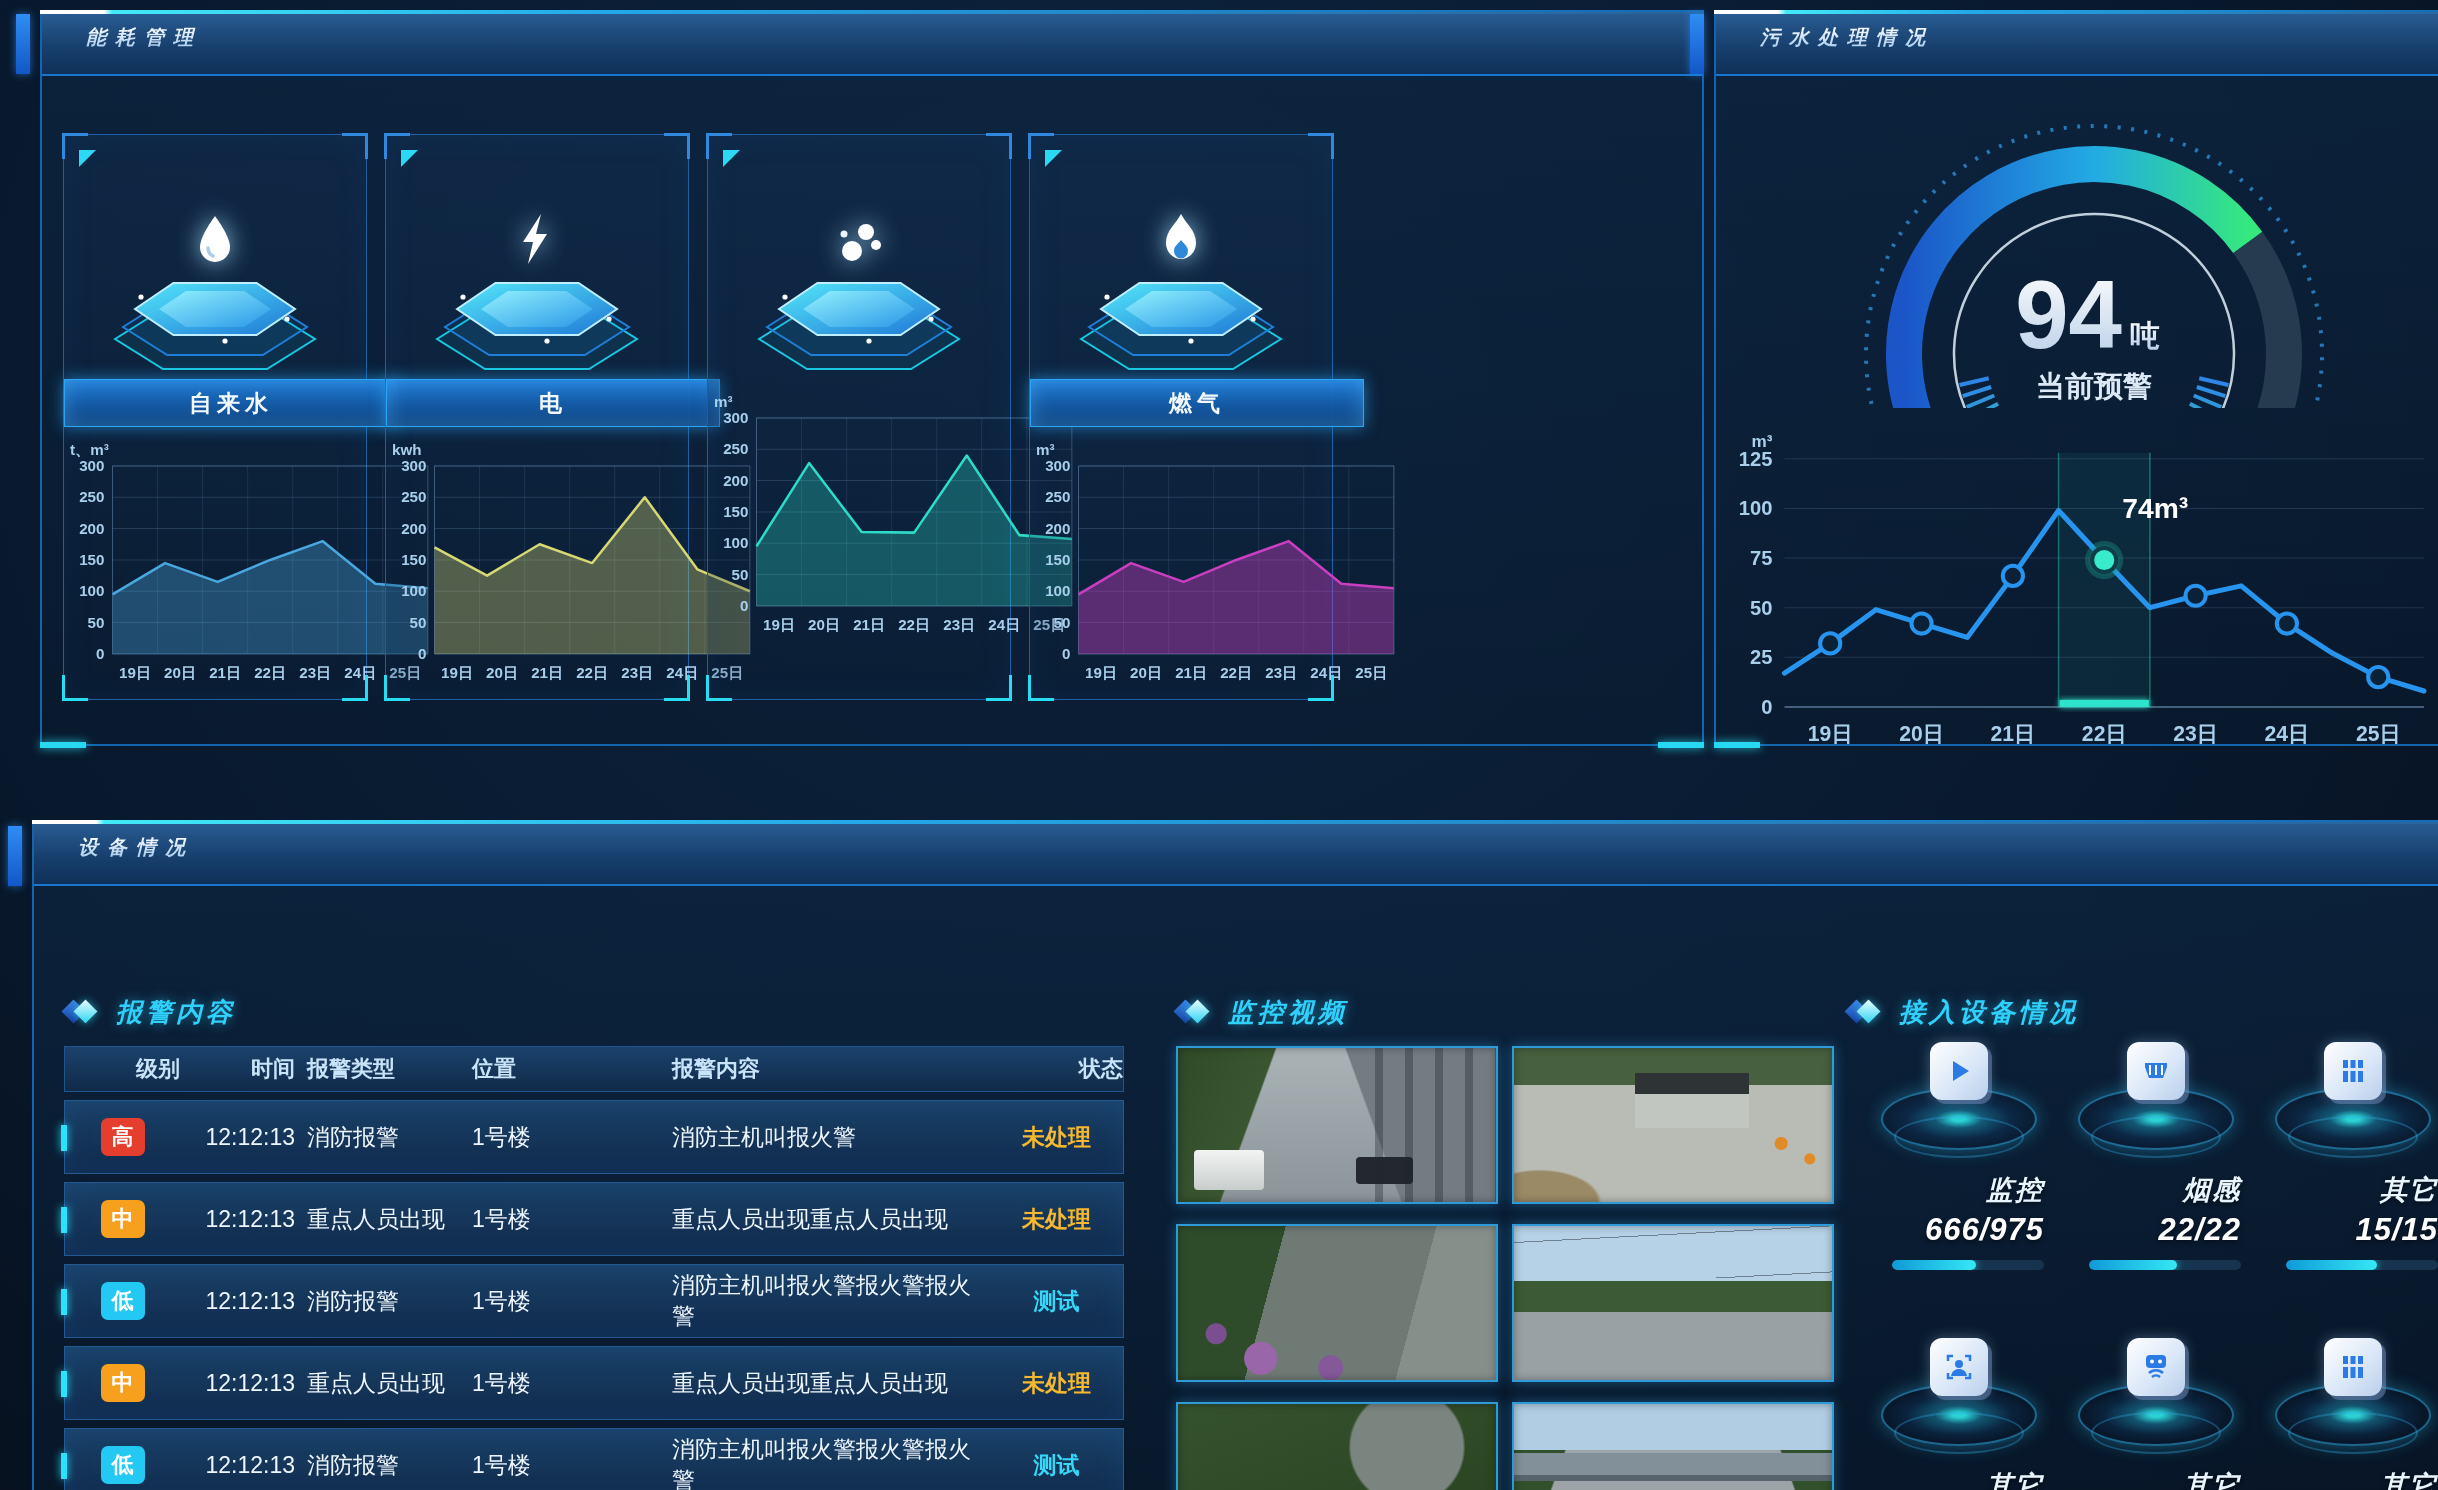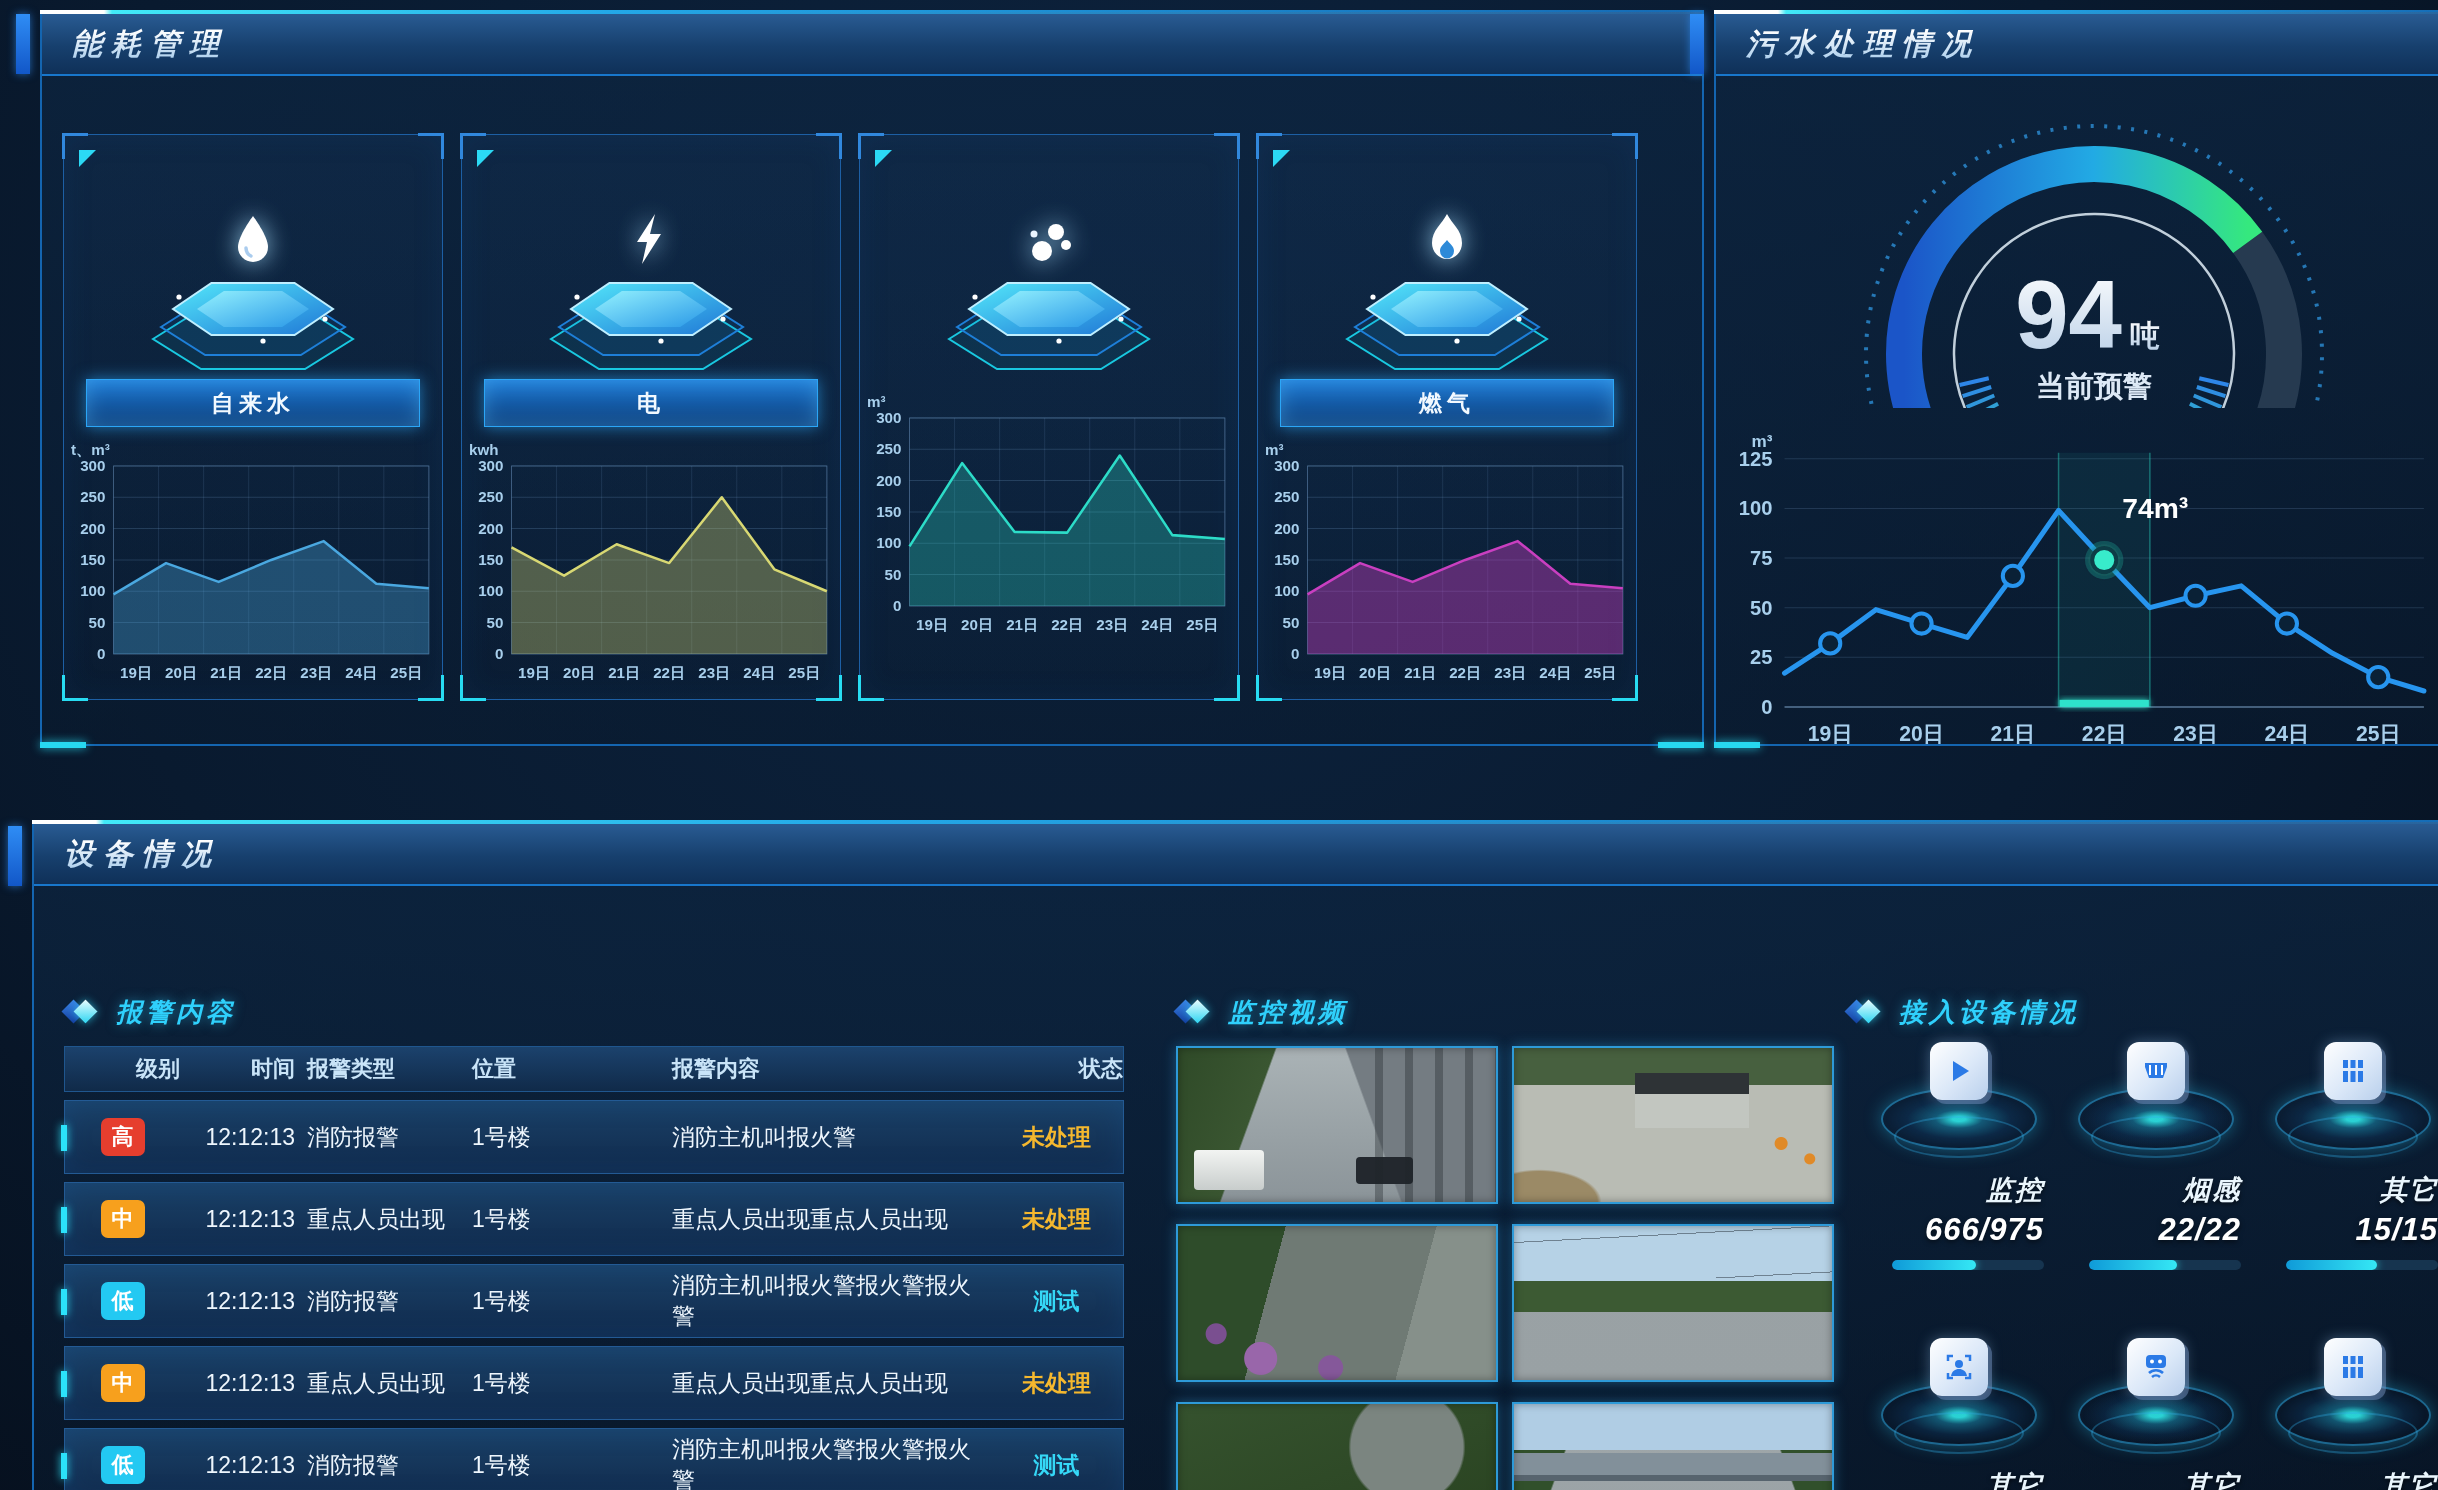--- a/index.html
+++ b/index.html
@@ -11,27 +11,27 @@
   #acc-energy{left:16px;top:14px;height:60px;}
   #acc-sewage{left:1690px;top:14px;height:60px;}
   #acc-devices{left:8px;top:826px;height:60px;}
   .panel{position:absolute;border:2px solid #1465b0;background:linear-gradient(180deg, rgba(13,38,66,.72), rgba(9,26,46,.5));}
   #panel-energy{left:40px;top:10px;width:1664px;height:736px;}
   #panel-sewage{left:1714px;top:10px;width:760px;height:736px;}
   #panel-devices{left:32px;top:820px;width:2440px;height:700px;}
   .phead{position:relative;height:64px;background:linear-gradient(180deg,#2a5d95 0%,#17406e 55%,#0f3058 100%);border-bottom:2px solid #1877cc;}
   .phead::before{content:'';position:absolute;top:-2px;left:-2px;right:-2px;height:4px;
     background:linear-gradient(90deg,#ffffff 0 64px,#42eaf8 72px,#23a8e8 34%,rgba(35,168,232,.12) 96%);}
-  .ptitle{margin:0;padding:12px 0 0 30px;font-size:30px;font-weight:bold;font-style:italic;letter-spacing:9px;
+  .ptitle{margin:0;padding:12px 0 0 44px;font-size:20px;font-weight:bold;font-style:italic;letter-spacing:9px;
     background:linear-gradient(180deg,#ffffff 35%,#9dc6ea 100%);-webkit-background-clip:text;background-clip:text;color:transparent;}
   .corner-dash{position:absolute;bottom:-4px;width:46px;height:6px;background:#27d8f0;box-shadow:0 0 10px rgba(39,216,240,.85);}
   .corner-dash.bl{left:-2px}.corner-dash.br{right:-2px}
   
   .energy-body{display:flex;gap:18px;padding:58px 21px 0;}
-  .card{position:relative;width:380px;height:566px;border:1px solid #1d5fa4;
+  .card{position:relative;width:304px;height:566px;border:1px solid #1d5fa4;
     background:linear-gradient(180deg, rgba(20,50,86,.35), rgba(12,32,58,.18));box-shadow:inset 0 0 30px rgba(20,80,150,.15);}
   .ck{position:absolute;width:26px;height:26px;}
   .ck.tl{left:-2px;top:-2px;border-top:3px solid #3188dd;border-left:3px solid #3188dd;}
   .ck.tr{right:-2px;top:-2px;border-top:3px solid #3188dd;border-right:3px solid #3188dd;}
   .ck.bl{left:-2px;bottom:-2px;border-bottom:3px solid #28dcf2;border-left:3px solid #28dcf2;}
   .ck.br{right:-2px;bottom:-2px;border-bottom:3px solid #28dcf2;border-right:3px solid #28dcf2;}
   .tri{position:absolute;left:15px;top:15px;width:17px;height:17px;background:#2bd9f5;clip-path:polygon(0 0,100% 0,0 100%);
     filter:drop-shadow(0 0 4px rgba(43,217,245,.8));}
   .icon-area{position:relative;height:244px;}
   .platform{position:absolute;left:50%;bottom:4px;transform:translateX(-50%);}

